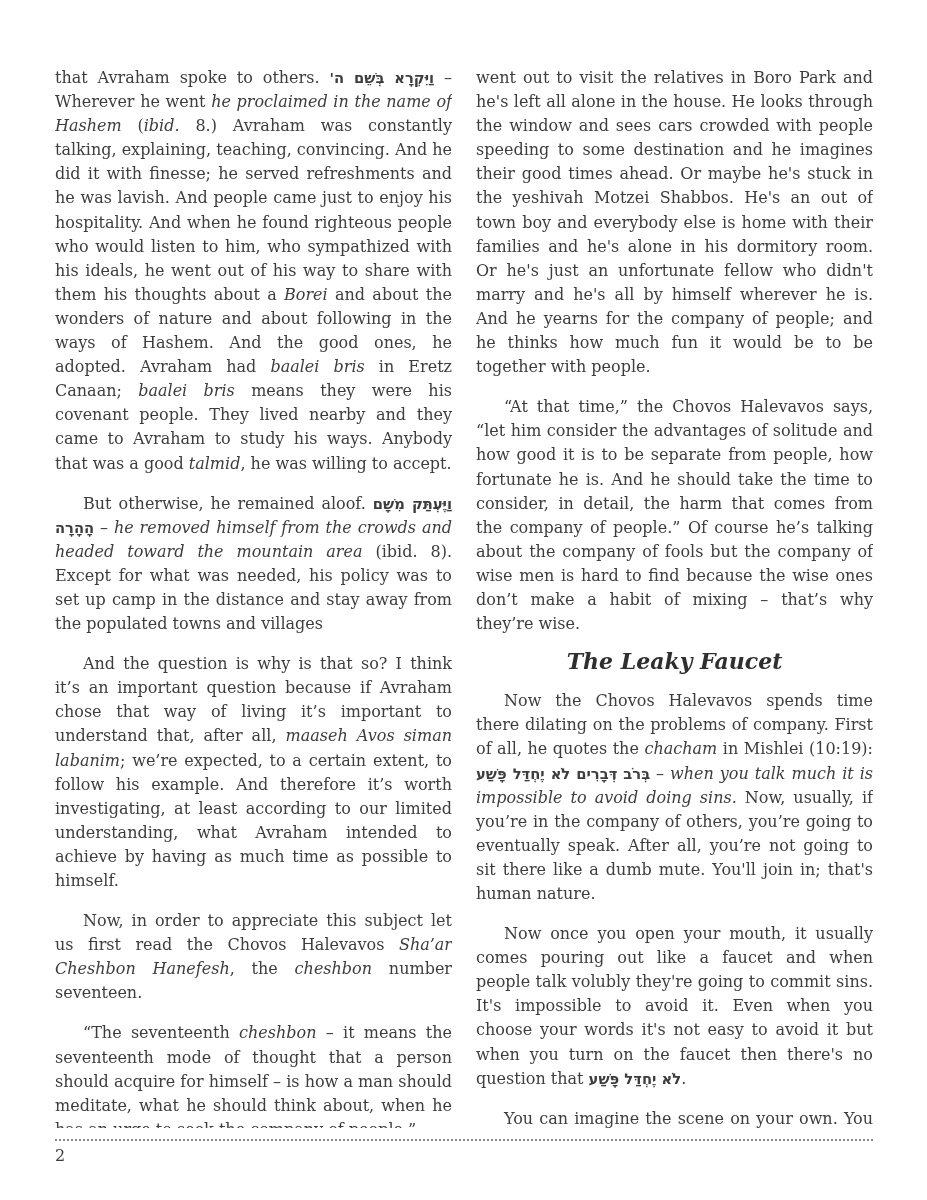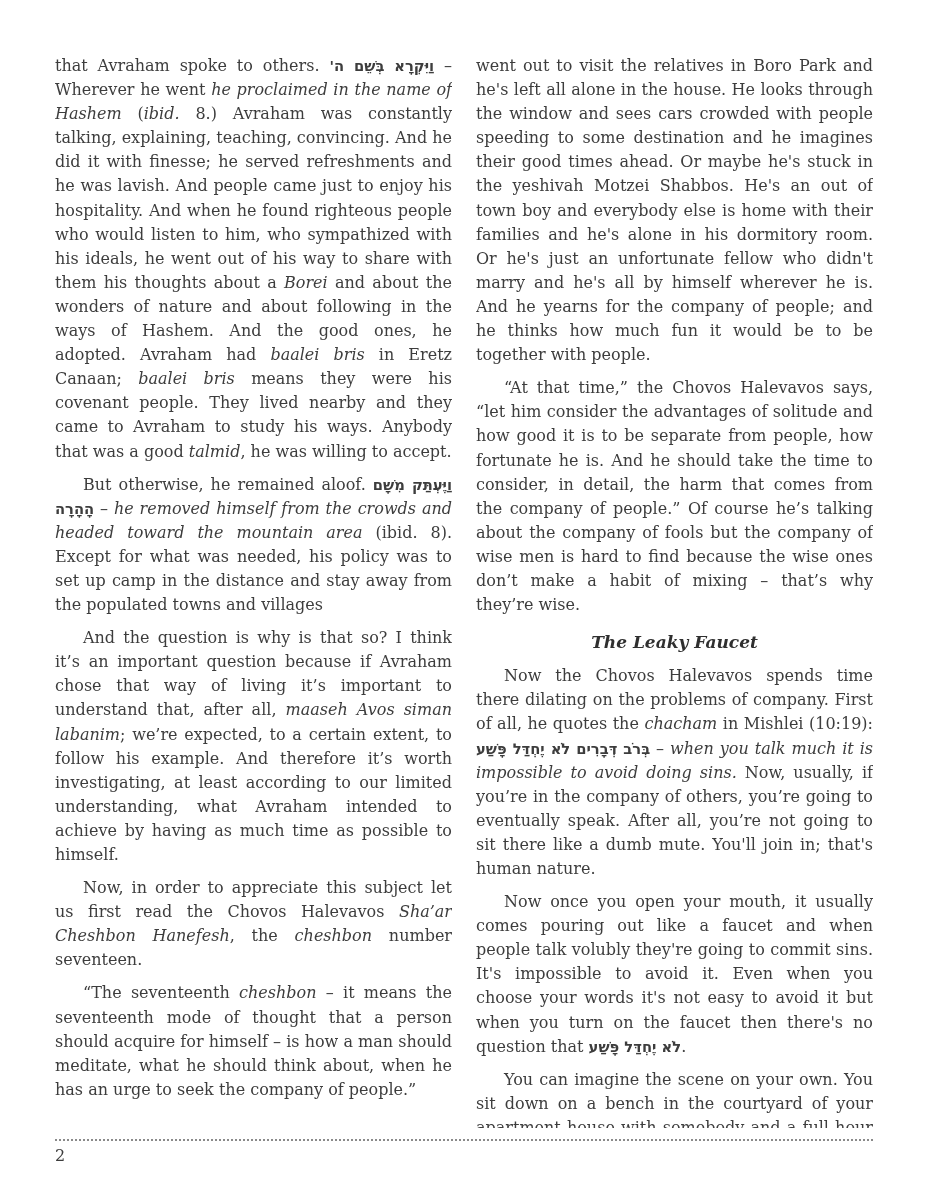--- a/index.html
+++ b/index.html
@@ -25,28 +25,28 @@
   }
   .col {
     width: 397px;
     flex: 0 0 397px;
     text-align: justify;
     font-size: 16px;
     line-height: 24.1px;
     overflow: hidden;
   }
   p.para {
-    margin: 4px 0 9px 0;
+    margin: 16px 0 9px 0;
     text-indent: 0;
   }
   p.para.indent { text-indent: 28px; }
   h3.heading {
     margin: 13px 0 10px 0;
     text-align: center;
-    font-size: 17px;
+    font-size: 22px;
     font-weight: bold;
     font-style: italic;
     color: #2f2f2f;
     text-indent: 0;
   }
   .it { font-style: italic; }
   .heb {
     font-family: "DejaVu Sans", sans-serif;
     font-weight: bold;
     font-size: 0.92em;

